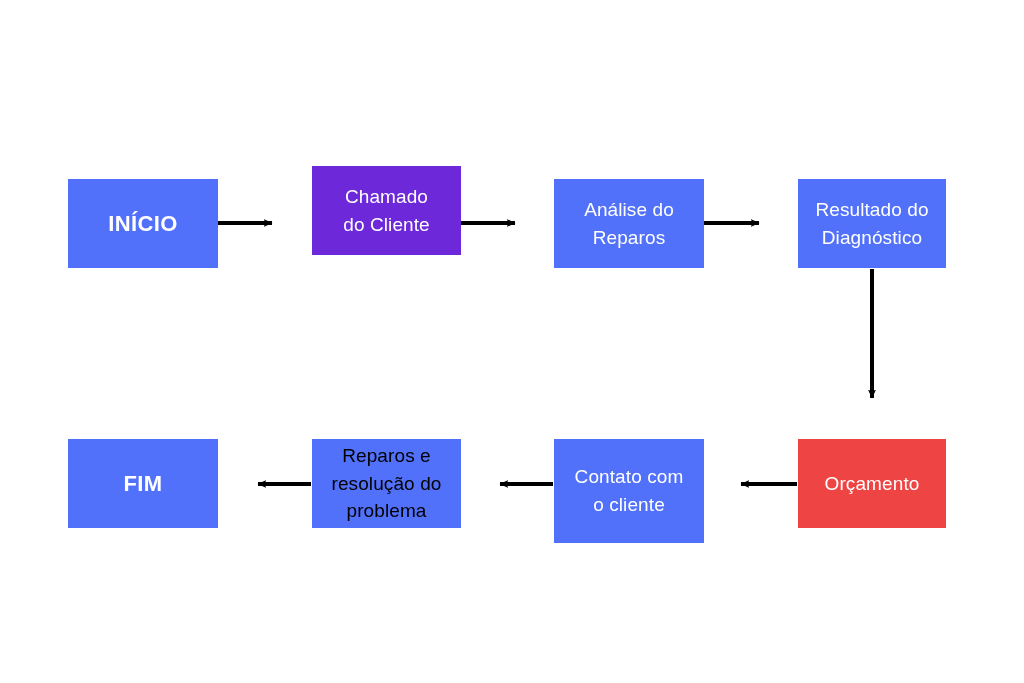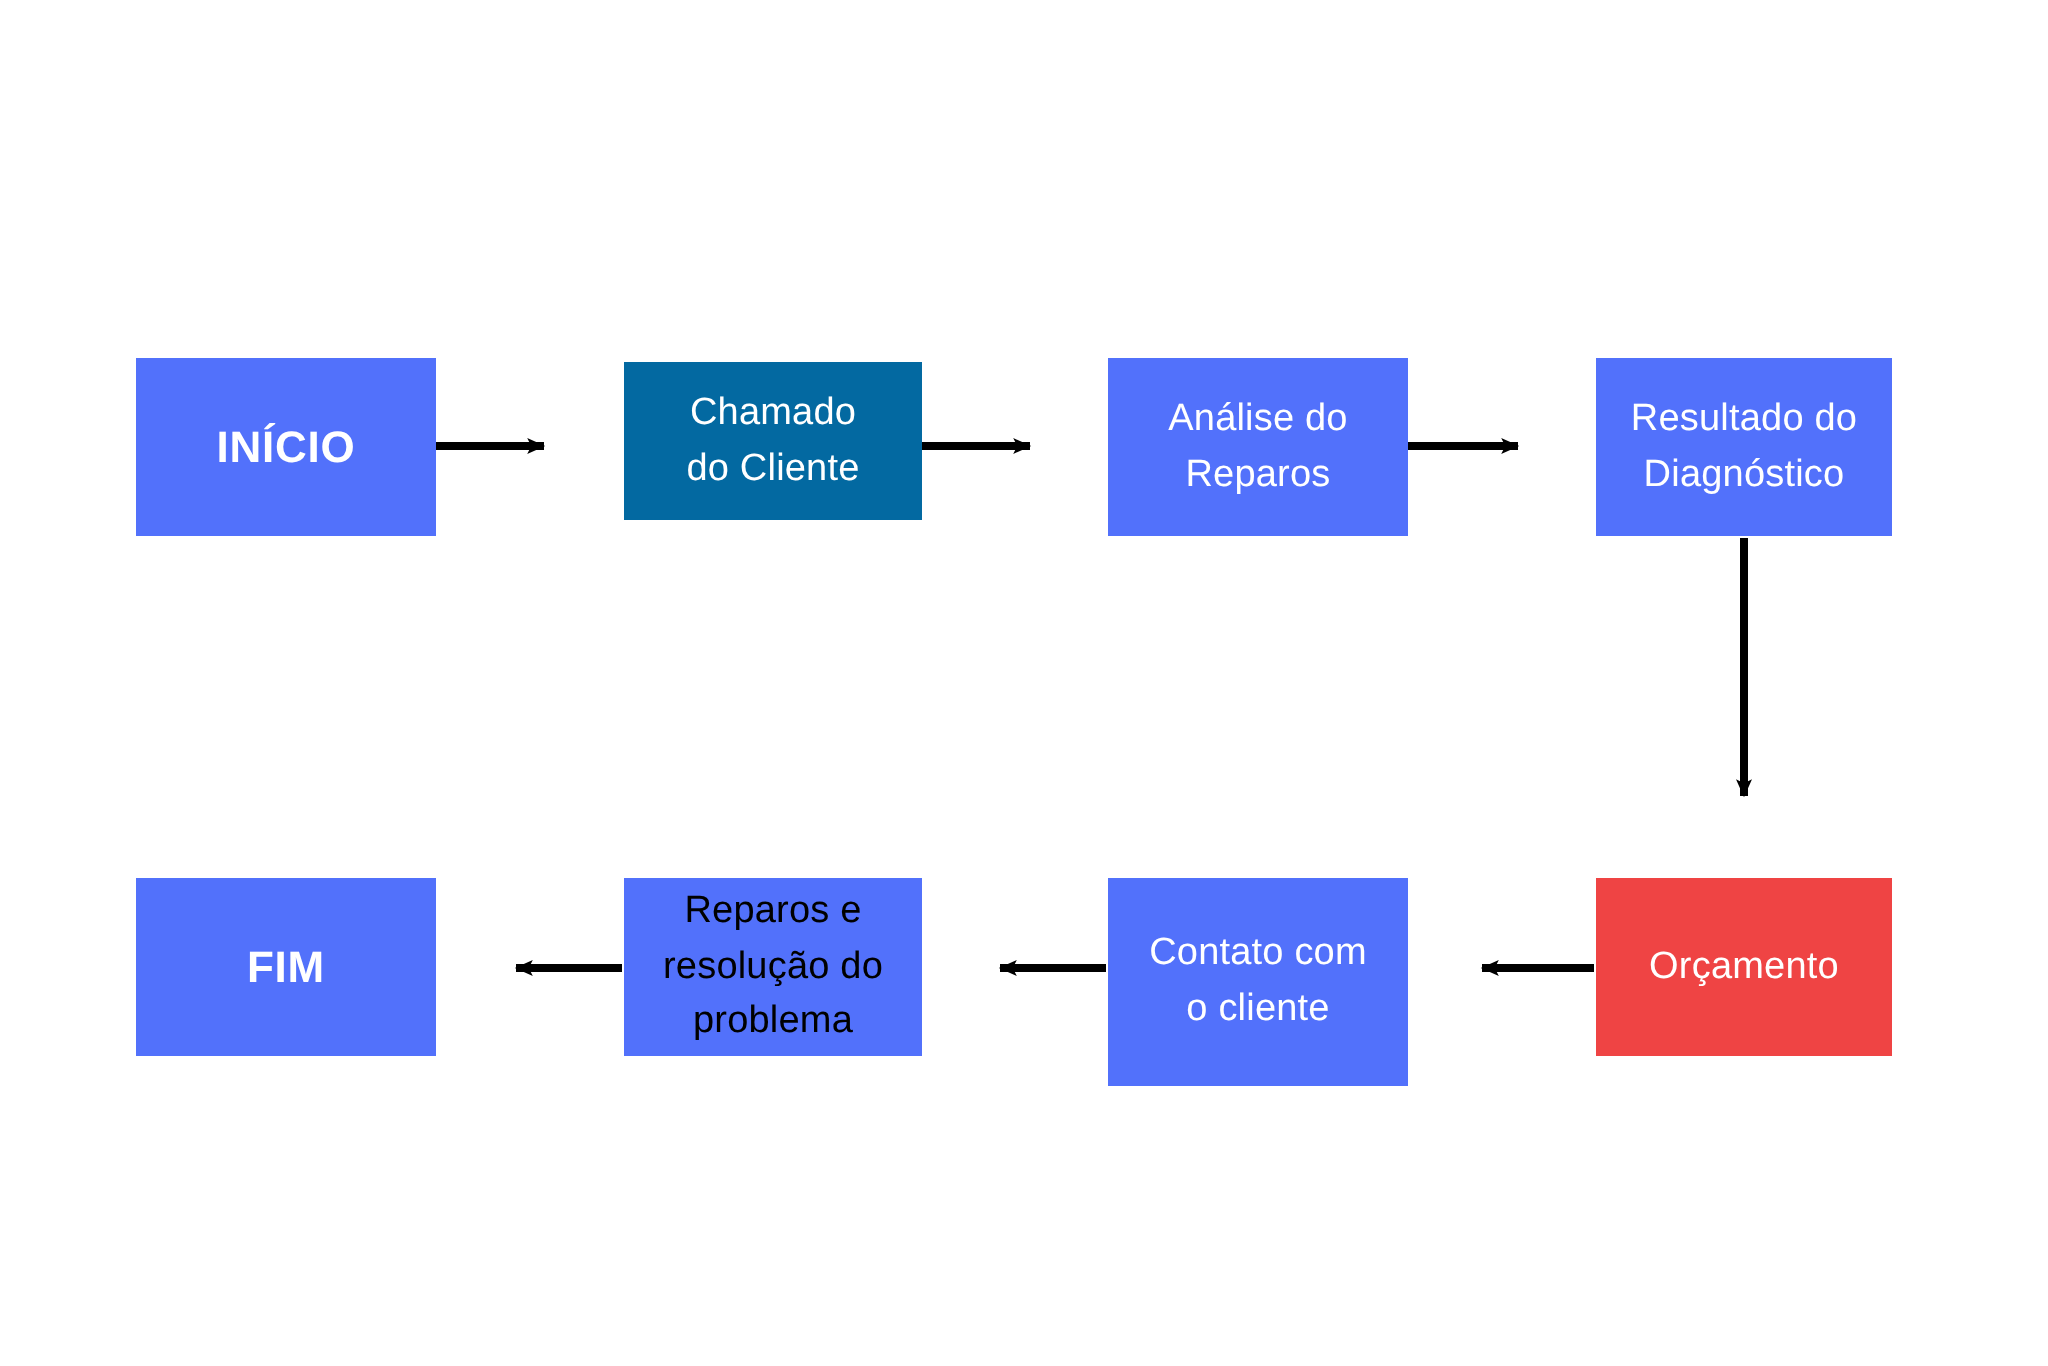--- a/index.html
+++ b/index.html
@@ -69,21 +69,21 @@
         <line x1="460" y1="223" x2="515" y2="223" stroke="#000000" stroke-width="4" marker-end="url(#arrow-right)"></line>
         <line x1="702" y1="223" x2="759" y2="223" stroke="#000000" stroke-width="4" marker-end="url(#arrow-right)"></line>
         <line x1="872" y1="269" x2="872" y2="398" stroke="#000000" stroke-width="4" marker-end="url(#arrow-down)"></line>
         <line x1="797" y1="484" x2="741" y2="484" stroke="#000000" stroke-width="4" marker-end="url(#arrow-left)"></line>
         <line x1="553" y1="484" x2="500" y2="484" stroke="#000000" stroke-width="4" marker-end="url(#arrow-left)"></line>
         <line x1="311" y1="484" x2="258" y2="484" stroke="#000000" stroke-width="4" marker-end="url(#arrow-left)"></line>
       </g>
   </svg>
   <div id="nodes-group">
       <div class="node terminal" style="left: 68px; top: 179px; width: 150px; height: 89px; background: rgb(82, 113, 251); color: rgb(255, 255, 255);">INÍCIO</div>
-      <div class="node" style="left: 312px; top: 181px; width: 149px; height: 79px; background: #0369a1; color: rgb(255, 255, 255);">Chamado
+      <div class="node" style="left: 312px; top: 166px; width: 149px; height: 89px; background: #6d28d9; color: rgb(255, 255, 255);">Chamado
 do Cliente</div>
       <div class="node" style="left: 554px; top: 179px; width: 150px; height: 89px; background: rgb(82, 113, 251); color: rgb(255, 255, 255);">Análise do
 Reparos</div>
       <div class="node" style="left: 798px; top: 179px; width: 148px; height: 89px; background: rgb(82, 113, 251); color: rgb(255, 255, 255);">Resultado do
 Diagnóstico</div>
       <div class="node terminal" style="left: 68px; top: 439px; width: 150px; height: 89px; background: rgb(82, 113, 251); color: rgb(255, 255, 255);">FIM</div>
       <div class="node" style="left: 312px; top: 439px; width: 149px; height: 89px; background: rgb(82, 113, 251); color: #000000;">Reparos e
 resolução do
 problema</div>
       <div class="node" style="left: 554px; top: 439px; width: 150px; height: 104px; background: rgb(82, 113, 251); color: rgb(255, 255, 255);">Contato com

